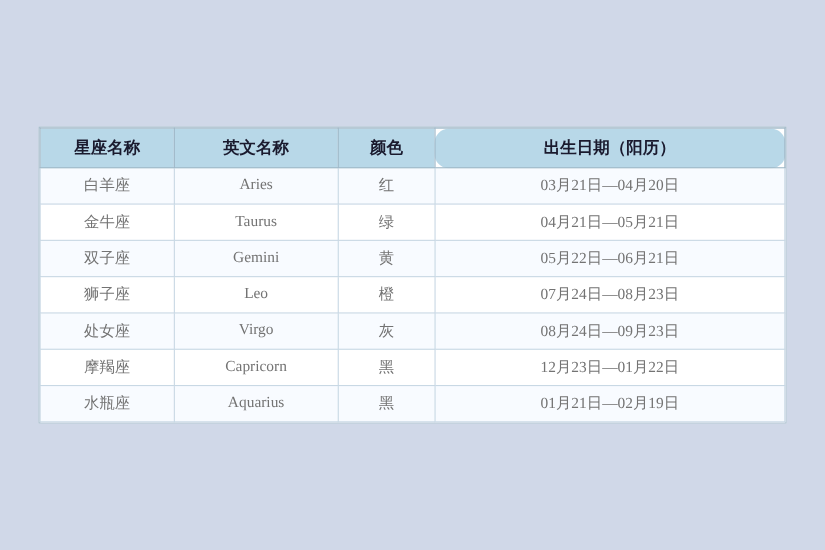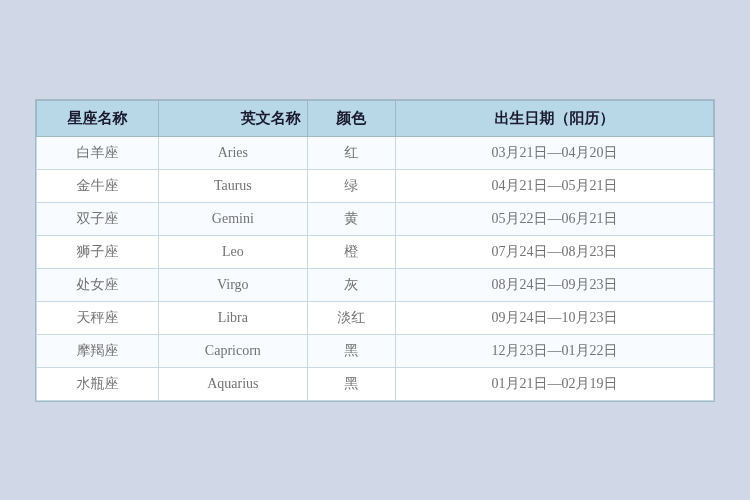--- a/index.html
+++ b/index.html
@@ -38,23 +38,23 @@
       color: #737373;
       background: #fff;
     }
     tbody tr:nth-child(odd) td {
       background: #f8fbff;
     }
     tbody tr:nth-child(even) td {
       background: #ffffff;
     }
     .col-cn { width: 18%; }
-    .col-en { width: 22%; text-align: right; }
+    .col-en { width: 22%; }
     .col-color { width: 13%; }
-    .col-date { width: 47%; }
+    .col-date { width: 47%; border-radius: 13px; }
   </style>
 </head>
 <body>
 
 <div class="table-wrapper">
   <table>
     <thead>
       <tr>
         <th class="col-cn">星座名称</th>
         <th class="col-en">英文名称</th>
@@ -87,26 +87,20 @@
           <td>橙</td>
           <td>07月24日—08月23日</td>
         </tr>
         <tr>
           <td>处女座</td>
           <td>Virgo</td>
           <td>灰</td>
           <td>08月24日—09月23日</td>
         </tr>
         <tr>
-          <td>天秤座</td>
-          <td>Libra</td>
-          <td>淡红</td>
-          <td>09月24日—10月23日</td>
-        </tr>
-        <tr>
           <td>摩羯座</td>
           <td>Capricorn</td>
           <td>黑</td>
           <td>12月23日—01月22日</td>
         </tr>
         <tr>
           <td>水瓶座</td>
           <td>Aquarius</td>
           <td>黑</td>
           <td>01月21日—02月19日</td>

